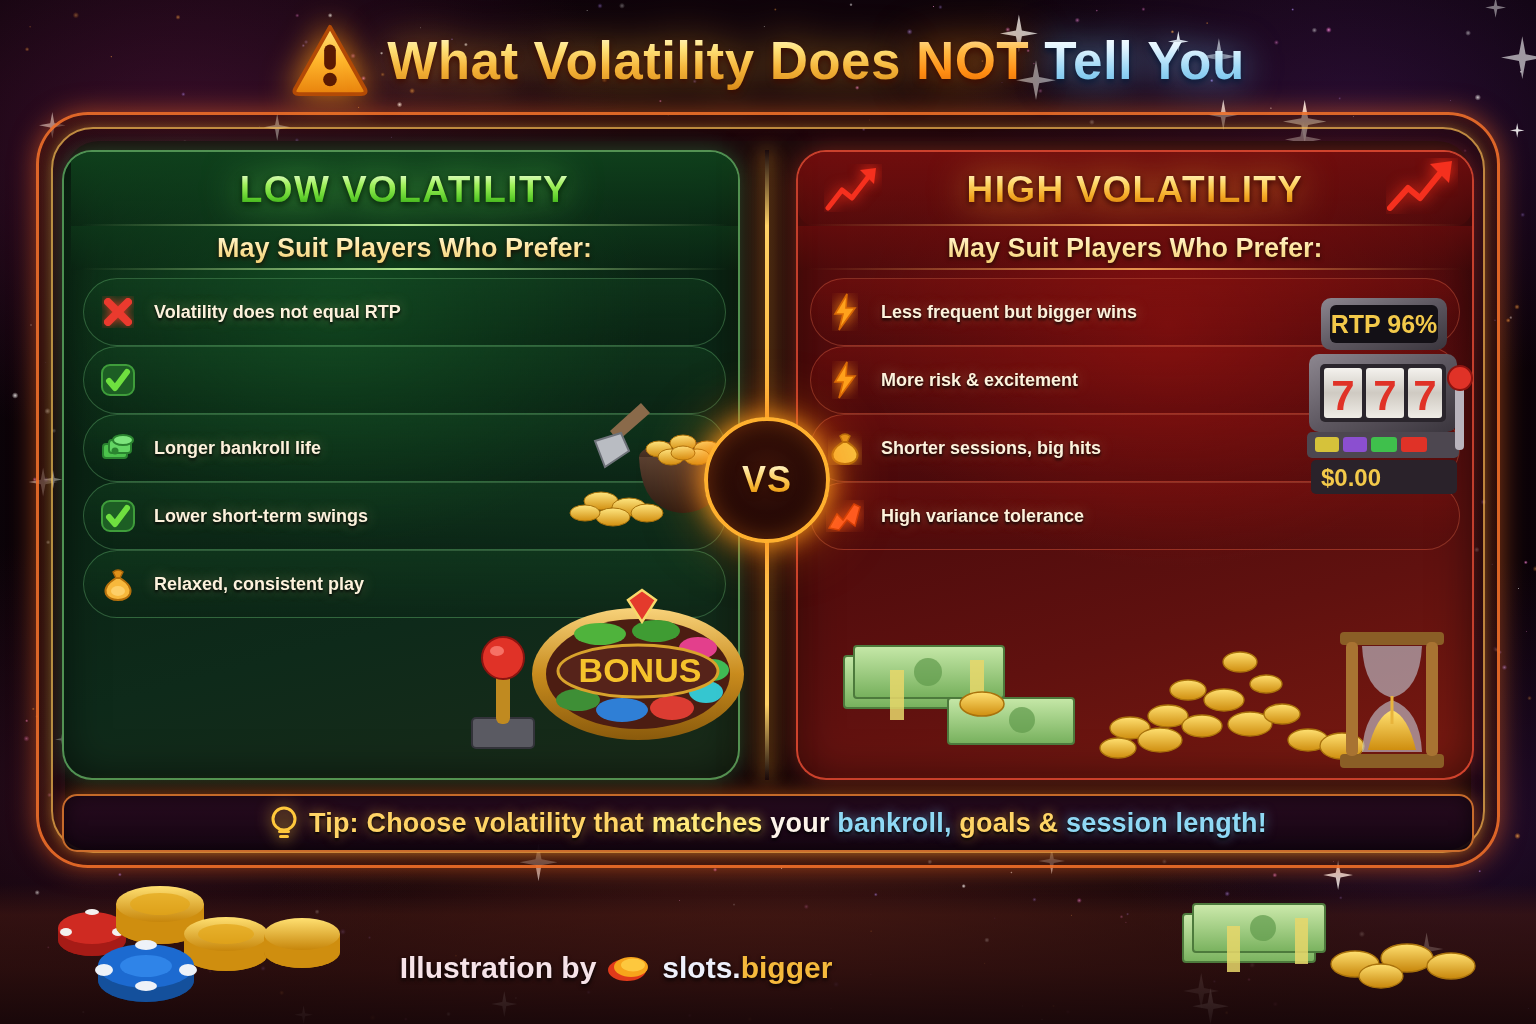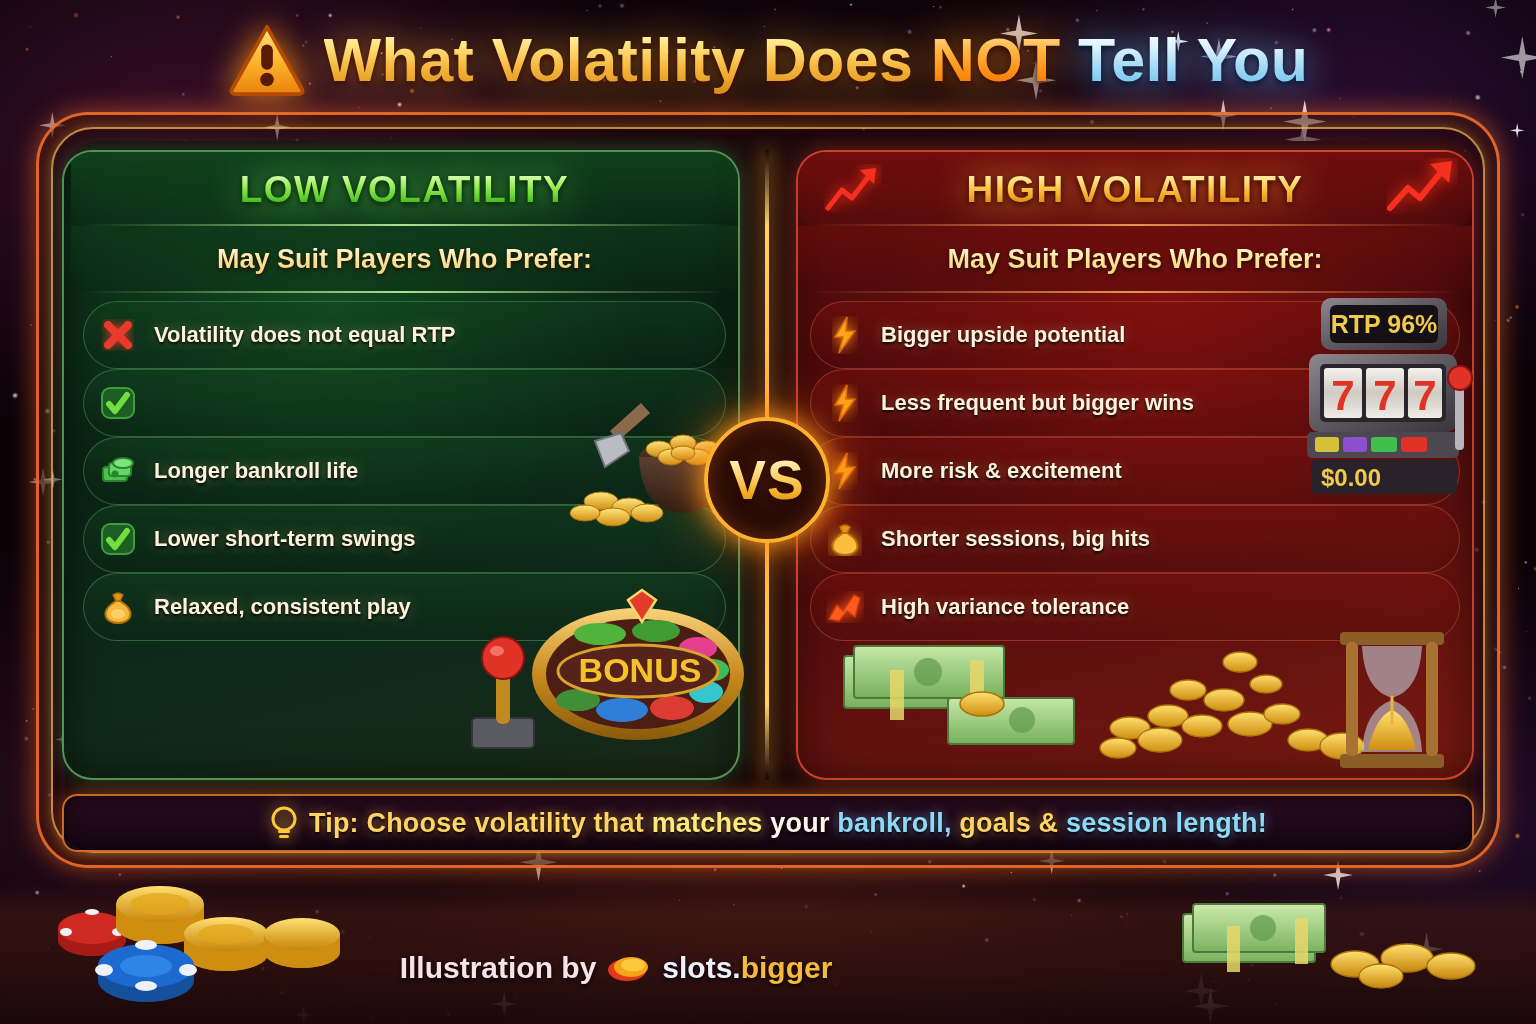--- a/index.html
+++ b/index.html
@@ -26,21 +26,21 @@
   .starfield { position:absolute; inset:0; pointer-events:none; }
 
   
   .title-row {
     position:absolute; top:14px; left:0; width:1536px; height:92px;
     display:flex; align-items:center; justify-content:center; gap:18px;
     z-index:30;
   }
   .warn-icon { width:78px; height:74px; filter:drop-shadow(0 0 16px rgba(255,150,20,.85)); flex:0 0 auto;}
   .title-text {
-    font-size:61px; font-weight:bold; letter-spacing:.4px;
+    font-size:53px; font-weight:bold; letter-spacing:.4px;
     white-space:nowrap; line-height:1;
     font-family:"Liberation Sans", sans-serif;
   }
   .t-gold {
     background:linear-gradient(180deg,#fff7d2 2%,#ffe27a 30%,#f5b53b 62%,#d98b18 100%);
     -webkit-background-clip:text; background-clip:text; color:transparent;
     text-shadow:none;
     filter:drop-shadow(0 3px 3px rgba(60,10,0,.9)) drop-shadow(0 0 20px rgba(255,170,40,.55));
   }
   .t-orange {
@@ -117,21 +117,21 @@
   .pt-gold2 {
     background:linear-gradient(180deg,#fff3c4 4%,#ffd766 34%,#f2a521 70%,#d07a0a 100%);
     -webkit-background-clip:text; background-clip:text; color:transparent;
     filter:drop-shadow(0 2px 3px rgba(45,0,0,.95)) drop-shadow(0 0 18px rgba(255,180,50,.6));
   }
   .hr-line { position:absolute; left:10px; right:10px; bottom:0; height:2px; }
   .hr-green { background:linear-gradient(90deg,transparent,rgba(200,255,160,.85),transparent); }
   .hr-red   { background:linear-gradient(90deg,transparent,rgba(255,170,90,.85),transparent); }
 
   .panel-sub {
-    position:relative; height:67px;
+    position:relative; height:44px;
     display:flex; align-items:center; justify-content:center;
   }
   .panel-sub.green { background:linear-gradient(180deg, rgba(14,58,26,.65), rgba(8,34,16,.3)); }
   .panel-sub.red   { background:linear-gradient(180deg, rgba(104,12,12,.65), rgba(66,8,8,.3)); }
   .sub-text {
     font-size:27px; font-weight:bold; white-space:nowrap;
     background:linear-gradient(180deg,#fff6d8 6%,#ffe9a8 40%,#f3cf72 100%);
     -webkit-background-clip:text; background-clip:text; color:transparent;
     filter:drop-shadow(0 2px 2px rgba(30,10,0,.95));
   }
@@ -141,21 +141,21 @@
     position:relative; height:68px;
     display:flex; align-items:center; gap:14px;
     padding-left:12px;
     border-radius:34px;
   }
   .row.green { border:1px solid rgba(130,220,140,.30); background:linear-gradient(180deg, rgba(20,70,34,.42), rgba(8,30,16,.22)); }
   .row.red   { border:1px solid rgba(255,130,90,.30); background:linear-gradient(180deg, rgba(130,18,14,.42), rgba(70,8,8,.22)); }
   .row + .row { margin-top:0; }
   .row-ic { width:44px; height:40px; flex:0 0 auto; display:flex; align-items:center; justify-content:center; }
   .row-label {
-    font-size:22px; font-weight:bold; white-space:nowrap;
+    font-size:18px; font-weight:bold; white-space:nowrap;
     color:#fdf2dc;
     text-shadow:0 2px 3px rgba(0,0,0,.95), 0 0 14px rgba(255,220,160,.35);
   }
 
   
   .divider {
     position:absolute; left:767px; top:150px; width:4px; height:630px; z-index:20;
     background:linear-gradient(180deg, rgba(255,180,50,0) 0%, #ffd166 12%, #ffae2e 50%, #ffd166 88%, rgba(255,180,50,0) 100%);
     box-shadow:0 0 18px rgba(255,170,40,.95), 0 0 42px rgba(255,130,20,.7);
     transform:translateX(-50%);
@@ -163,21 +163,21 @@
   .vs-badge {
     position:absolute; left:767px; top:480px; transform:translate(-50%,-50%);
     width:126px; height:126px; border-radius:50%;
     background:radial-gradient(circle at 50% 42%, #3a1208 0%, #220806 62%, #170505 100%);
     border:4px solid #ffb02e;
     box-shadow:0 0 26px rgba(255,160,30,.95), 0 0 60px rgba(255,110,15,.65), inset 0 0 24px rgba(255,120,20,.35);
     display:flex; align-items:center; justify-content:center;
     z-index:24;
   }
   .vs-text {
-    font-size:55px; font-weight:bold; letter-spacing:1px; line-height:1;
+    font-size:36px; font-weight:bold; letter-spacing:1px; line-height:1;
     background:linear-gradient(180deg,#fff6cf 4%,#ffd979 36%,#f4ac23 74%,#d9830c 100%);
     -webkit-background-clip:text; background-clip:text; color:transparent;
     filter:drop-shadow(0 2px 3px rgba(40,8,0,.95));
   }
 
   
   .decor { position:absolute; z-index:16; pointer-events:none; }
 
   
   .tip-bar {
@@ -666,28 +666,20 @@
           <path d="M44 6 L66 3 L63 25 Z" fill="#f5301e" filter="drop-shadow(0 0 8px rgba(255,50,25,.9))"></path>
         </svg>
         <div class="hr-line hr-red"></div>
       </div>
       <div class="panel-sub red">
         <div class="sub-text">May Suit Players Who Prefer:</div>
         <div class="hr-line hr-red"></div>
       </div>
       <div class="rows">
 
-        <div class="row red">
-          <span class="row-ic">
-            <svg width="26" height="38" viewBox="0 0 26 38">
-              <path d="M15 1 L3 21 L11 21 L7 37 L23 15 L14 15 Z" fill="#ffa21c" stroke="#d96a06" stroke-width="1.6" filter="drop-shadow(0 0 7px rgba(255,150,25,.95))"></path>
-            </svg>
-          </span>
-          <span class="row-label">Bigger upside potential</span>
-        </div>
 
         <div class="row red">
           <span class="row-ic">
             <svg width="26" height="38" viewBox="0 0 26 38">
               <path d="M15 1 L3 21 L11 21 L7 37 L23 15 L14 15 Z" fill="#ffa21c" stroke="#d96a06" stroke-width="1.6" filter="drop-shadow(0 0 7px rgba(255,150,25,.95))"></path>
             </svg>
           </span>
           <span class="row-label">Less frequent but bigger wins</span>
         </div>
 

